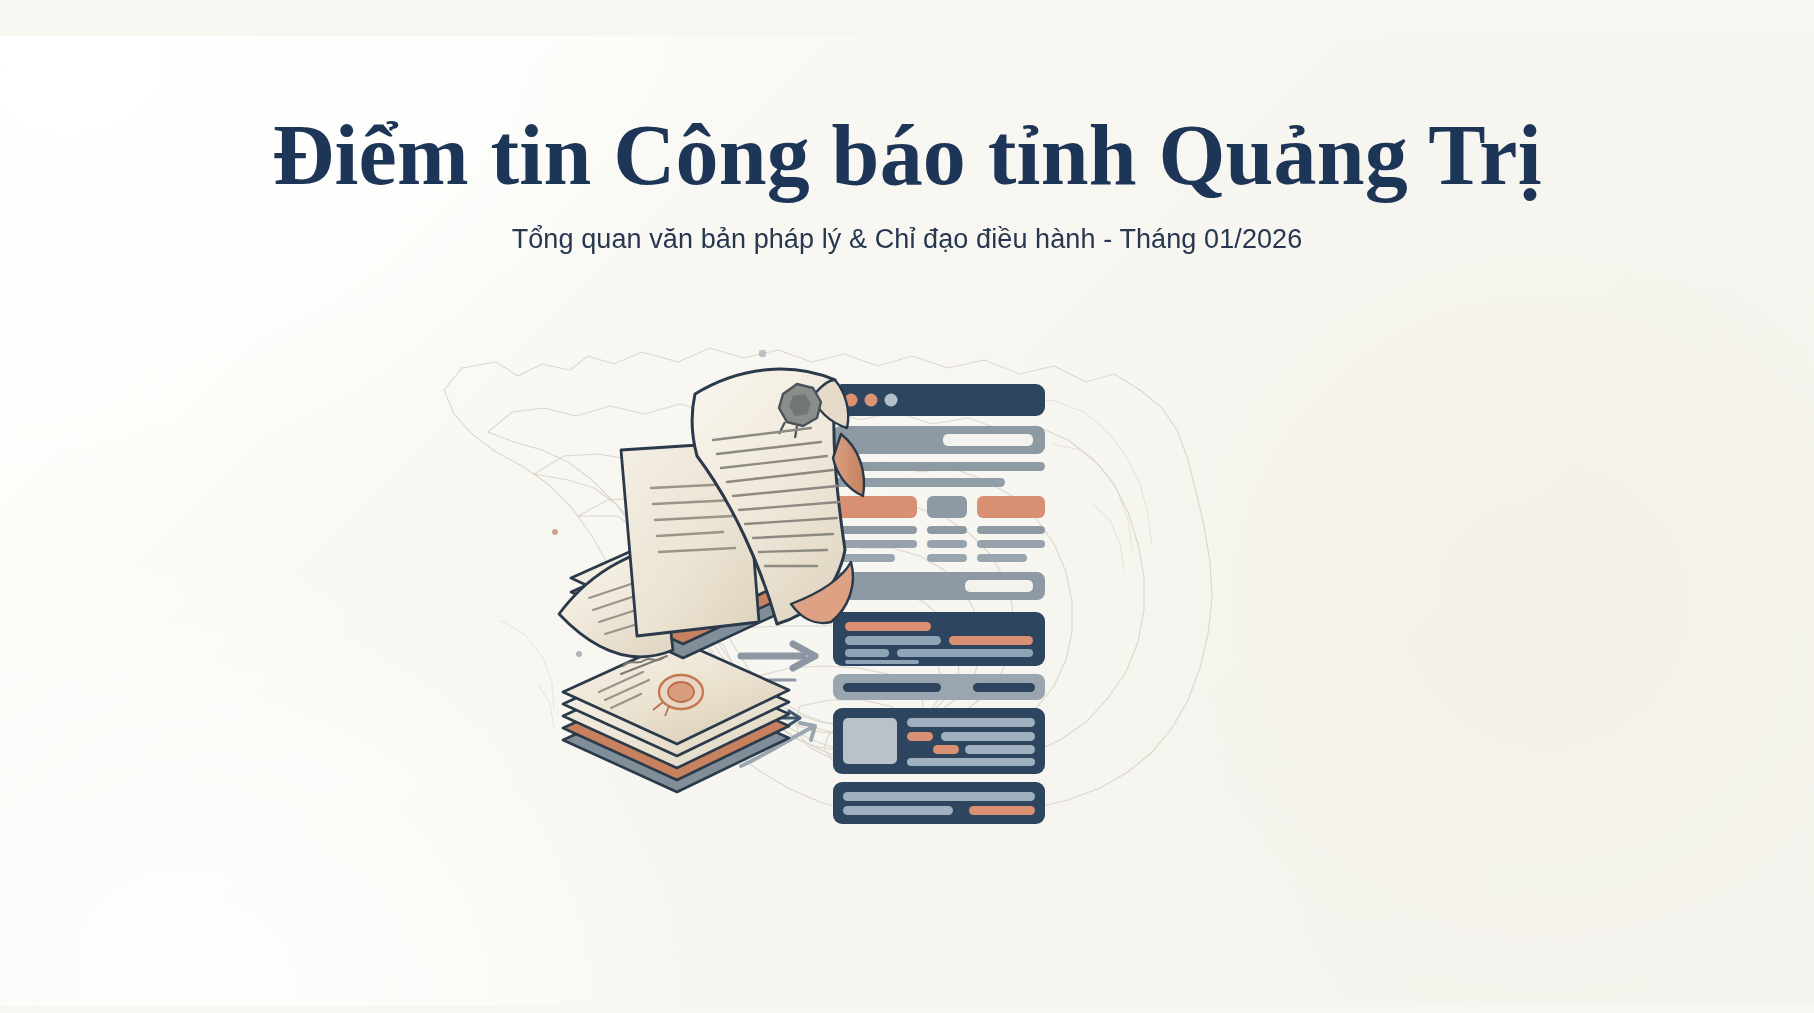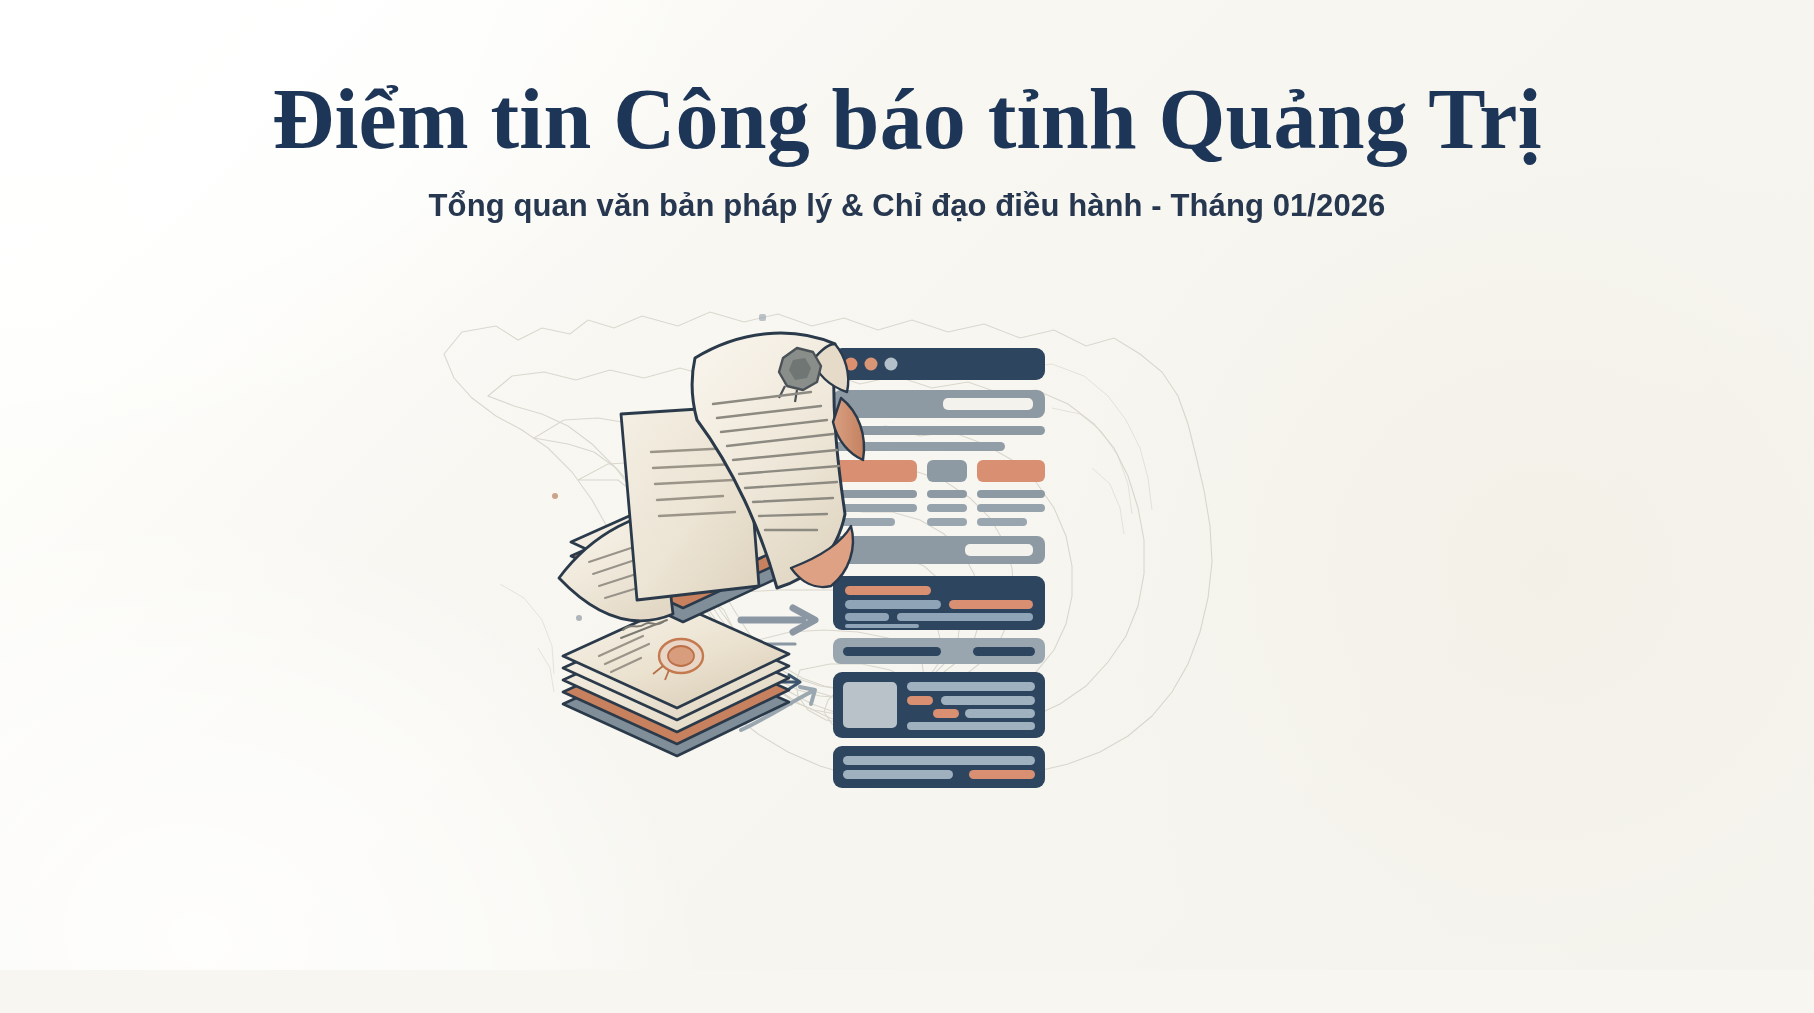--- a/index.html
+++ b/index.html
@@ -18,20 +18,21 @@
 
   
   #slide {
     position: absolute;
     inset: 0;
     width: 1814px;
     height: 970px;
     background:
       linear-gradient(135deg, #ffffff 0%, #fdfdfa 16%, #f8f7f2 34%, #f6f5ef 60%, #f4f3ed 100%);
     overflow: hidden;
+    margin-top: 36px;
   }
   .wash-tl {
     position: absolute;
     left: -260px; top: -340px;
     width: 980px; height: 760px;
     background: radial-gradient(ellipse at 35% 45%, rgba(255,255,255,0.95) 0%, rgba(255,255,255,0.55) 45%, rgba(255,255,255,0) 72%);
     transform: rotate(-14deg);
     pointer-events: none;
   }
   .wash-bl {
@@ -74,22 +75,22 @@
     font-family: "Liberation Serif", "DejaVu Serif", serif;
     font-weight: 700;
     font-size: 86px;
     line-height: 1.06;
     letter-spacing: 0.2px;
     color: #1d3557;
   }
   .subtitle {
     margin: 22px 0 0 0;
     font-family: "Liberation Sans", sans-serif;
-    font-weight: 700;
-    font-size: 31px;
+    font-weight: 400;
+    font-size: 27px;
     line-height: 1.25;
     color: #26374f;
     letter-spacing: 0.1px;
   }
 
   
   .illustration {
     position: absolute;
     left: 545px;
     top: 300px;

